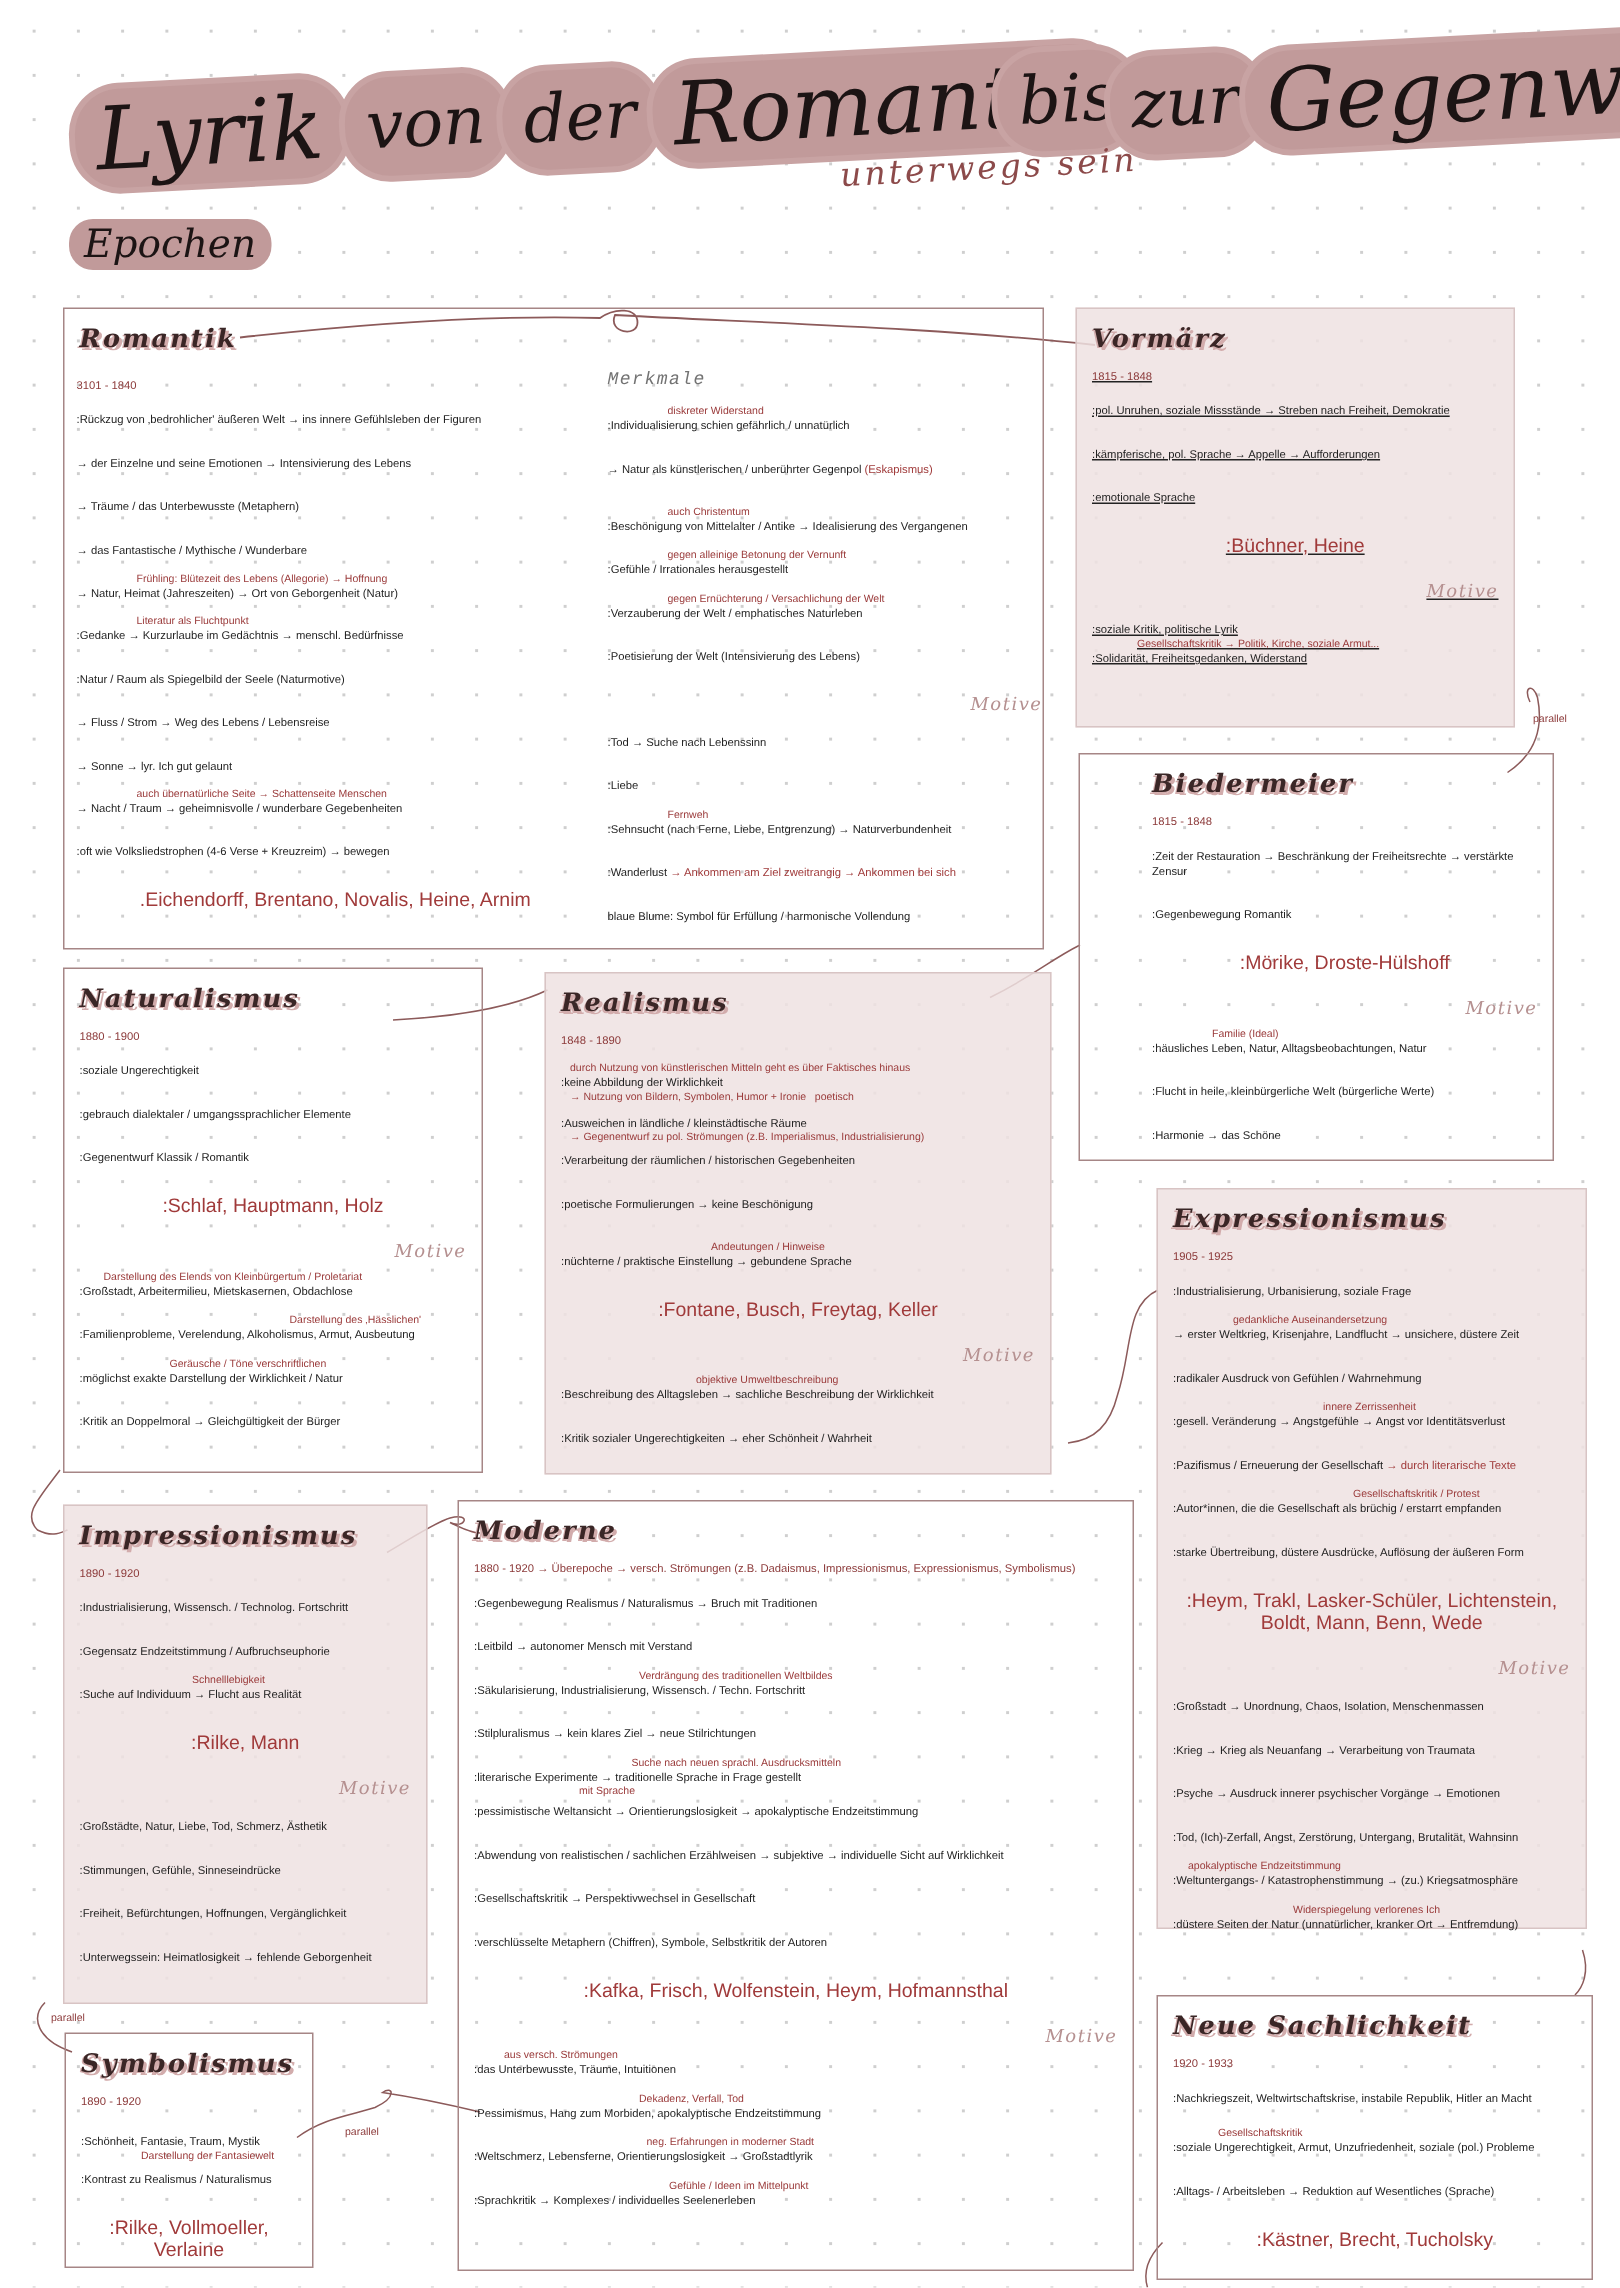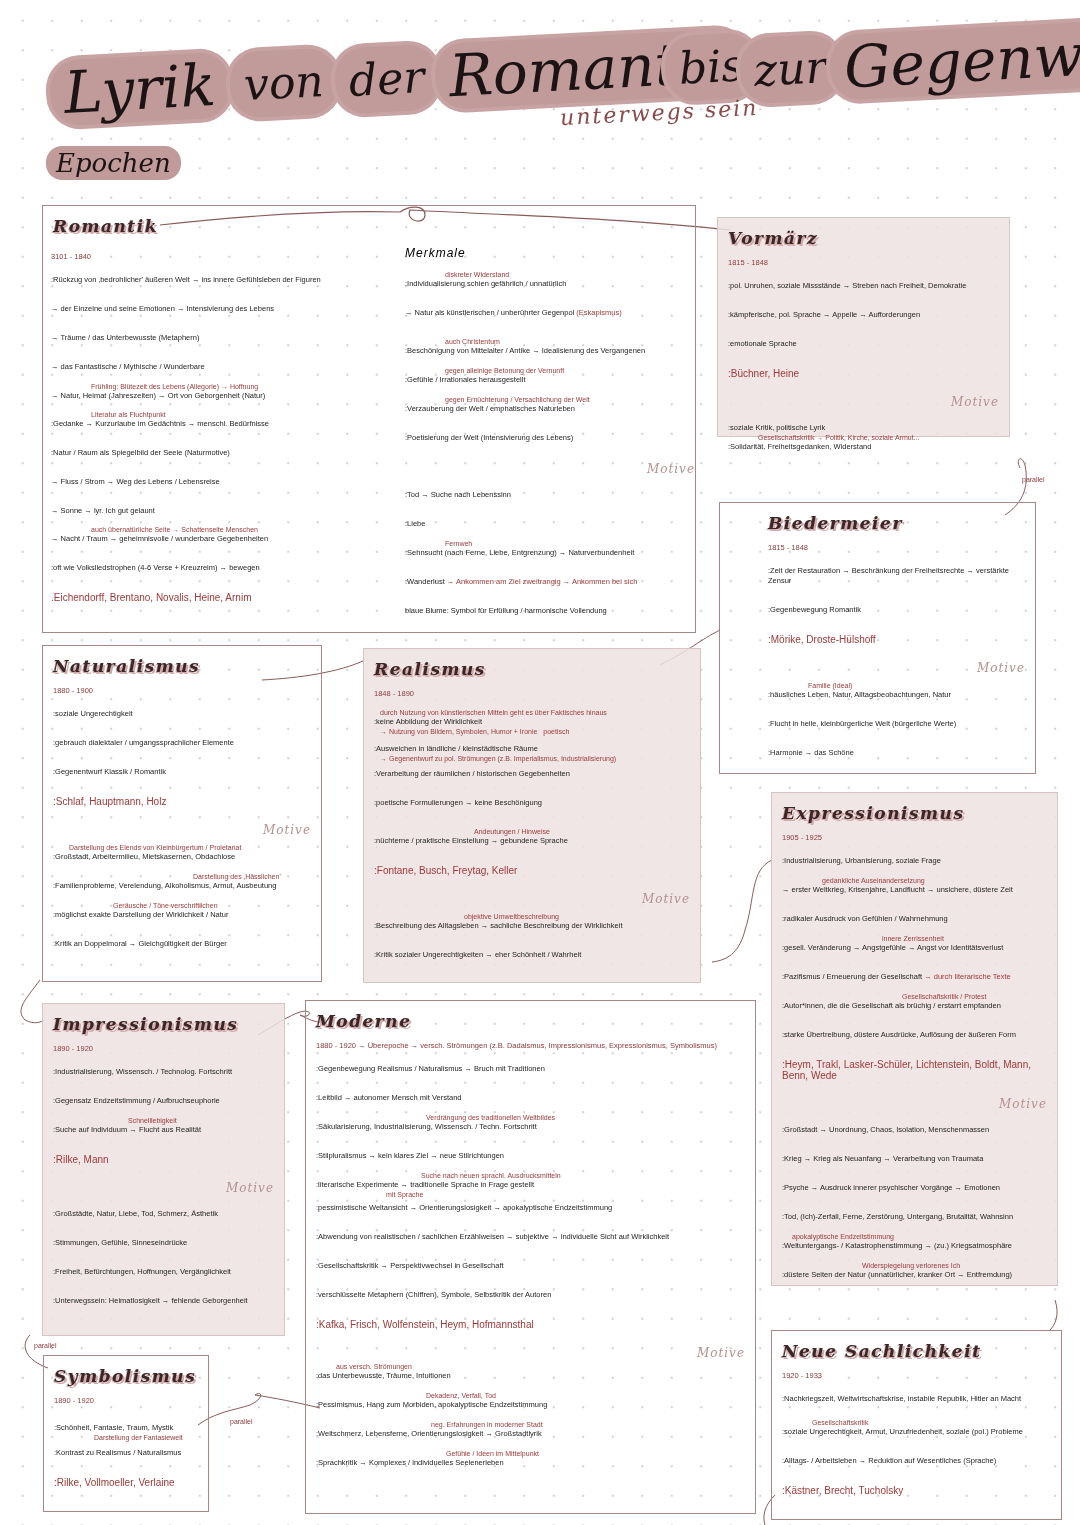--- a/index.html
+++ b/index.html
@@ -35,23 +35,23 @@
   .box.shaded { background:rgba(238,226,226,0.85); border-color:#d8c4c4; }
   .box-title {
     display:inline-block; font-family:"DejaVu Serif", serif; font-style:italic; font-weight:bold;
     font-size:17px; color:#3a2626; text-shadow:2px 2px 0 #d2acac, -1px 1px 0 #d2acac;
     letter-spacing:1.5px; margin:0 0 10px 0;
   }
   .date { font-size:7.5px; color:#8c3a3a; margin-bottom:14px; }
   .line { font-size:7.5px; color:#1e1e1e; margin:0; line-height:10px; position:relative; }
   .line.gap { margin-bottom:19px; }
   .note { font-size:7px; color:#9a3a3a; line-height:9px; padding-left:40px; }
-  .authors { font-size:10px; color:#a03a3a; margin-bottom:16px; }
+  .authors { font-size:13px; color:#a03a3a; margin-bottom:16px;text-align:center; }
   .motive-h { font-family:"DejaVu Serif", serif; font-style:italic; font-size:12px; color:#b59090; margin:4px 0 14px 0; letter-spacing:1px;text-align:right;}
-  .merkmale-h { font-family:Liberation Sans, sans-serif; font-style:italic; font-size:12px; color:#000000; margin:0 0 10px 0; letter-spacing:1px;}
+  .merkmale-h { font-family:Liberation Mono, monospace; font-style:italic; font-size:12px; color:#737373; margin:0 0 10px 0; letter-spacing:1px;}
   .col { position:absolute; top:0; }
   .connector { position:absolute; font-size:7px; color:#8c3a3a; }
   svg.conn { position:absolute; left:0; top:0; pointer-events:none; }
 </style>
 </head>
 <body>
 
 <svg class="conn" width="1080" height="1525">
   <path d="M160 225 C 250 215, 330 210, 400 212 C 410 205, 425 205, 425 215 C 425 225, 405 222, 410 210 C 500 215, 620 218, 730 230" fill="none" stroke="#8c5a5a" stroke-width="1.2"></path>
   <path d="M1005 515 C 1020 505, 1030 490, 1025 465 C 1022 455, 1015 458, 1020 468" fill="none" stroke="#8c5a5a" stroke-width="1"></path>
@@ -113,21 +113,21 @@
     <div class="motive-h">Motive</div>
     <div class="line gap">:Tod → Suche nach Lebenssinn</div>
     <div class="line" style="margin-bottom:10px">:Liebe</div>
     <div class="note">Fernweh</div>
     <div class="line gap">:Sehnsucht (nach Ferne, Liebe, Entgrenzung) → Naturverbundenheit</div>
     <div class="line gap"><span>:Wanderlust</span> <span style="color:#a03a3a">→ Ankommen am Ziel zweitrangig → Ankommen bei sich</span></div>
     <div class="line gap">blaue Blume: Symbol für Erfüllung / harmonische Vollendung</div>
   </div>
 </div>
 
-<div class="box shaded" style="left:717px;top:217px;width:293px;height:220px;">
+<div class="box shaded" style="left:717px;top:205px;width:293px;height:280px;text-decoration:underline;">
   <div class="box-title">Vormärz</div>
   <div class="date">1815 - 1848</div>
   <div class="line gap">:pol. Unruhen, soziale Missstände → Streben nach Freiheit, Demokratie</div>
   <div class="line gap">:kämpferische, pol. Sprache → Appelle → Aufforderungen</div>
   <div class="line gap">:emotionale Sprache</div>
   <div class="authors">:Büchner, Heine</div>
   <div class="motive-h">Motive</div>
   <div class="line">:soziale Kritik, politische Lyrik</div>
   <div class="note" style="padding-left:30px">Gesellschaftskritik → Politik, Kirche, soziale Armut...</div>
   <div class="line">:Solidarität, Freiheitsgedanken, Widerstand</div>
@@ -194,21 +194,21 @@
   <div class="line gap">:gesell. Veränderung → Angstgefühle → Angst vor Identitätsverlust</div>
   <div class="line" style="margin-bottom:10px"><span>:Pazifismus / Erneuerung der Gesellschaft</span> <span style="color:#a03a3a">→ durch literarische Texte</span></div>
   <div class="note" style="padding-left:120px">Gesellschaftskritik / Protest</div>
   <div class="line gap">:Autor*innen, die die Gesellschaft als brüchig / erstarrt empfanden</div>
   <div class="line gap">:starke Übertreibung, düstere Ausdrücke, Auflösung der äußeren Form</div>
   <div class="authors">:Heym, Trakl, Lasker-Schüler, Lichtenstein, Boldt, Mann, Benn, Wede</div>
   <div class="motive-h">Motive</div>
   <div class="line gap">:Großstadt → Unordnung, Chaos, Isolation, Menschenmassen</div>
   <div class="line gap">:Krieg → Krieg als Neuanfang → Verarbeitung von Traumata</div>
   <div class="line gap">:Psyche → Ausdruck innerer psychischer Vorgänge → Emotionen</div>
-  <div class="line" style="margin-bottom:10px">:Tod, (Ich)-Zerfall, Ferne, Zerstörung, Untergang, Brutalität, Wahnsinn</div>
+  <div class="line" style="margin-bottom:10px">:Tod, (Ich)-Zerfall, Angst, Zerstörung, Untergang, Brutalität, Wahnsinn</div>
   <div class="note" style="padding-left:10px">apokalyptische Endzeitstimmung</div>
   <div class="line" style="margin-bottom:10px">:Weltuntergangs- / Katastrophenstimmung → (zu.) Kriegsatmosphäre</div>
   <div class="note" style="padding-left:80px">Widerspiegelung verlorenes Ich</div>
   <div class="line">:düstere Seiten der Natur (unnatürlicher, kranker Ort → Entfremdung)</div>
 </div>
 
 <div class="box shaded" style="left:42px;top:1003px;width:243px;height:333px;">
   <div class="box-title">Impressionismus</div>
   <div class="date">1890 - 1920</div>
   <div class="line gap">:Industrialisierung, Wissensch. / Technolog. Fortschritt</div>

